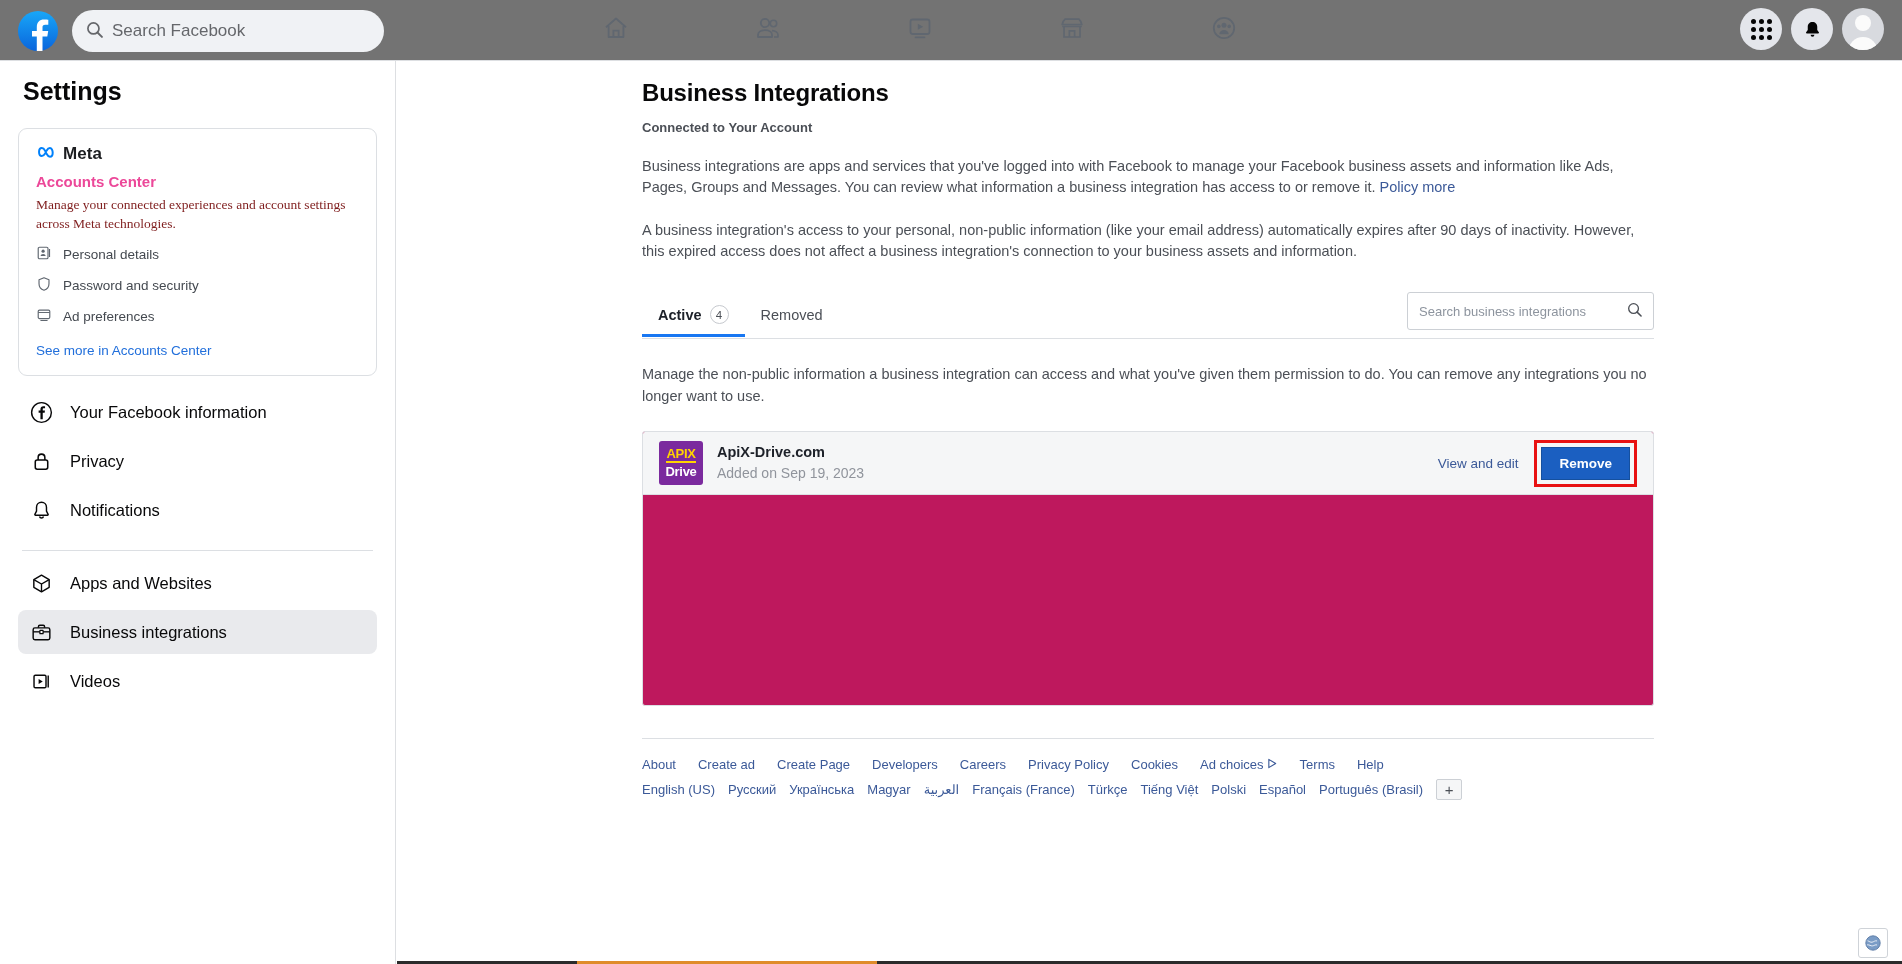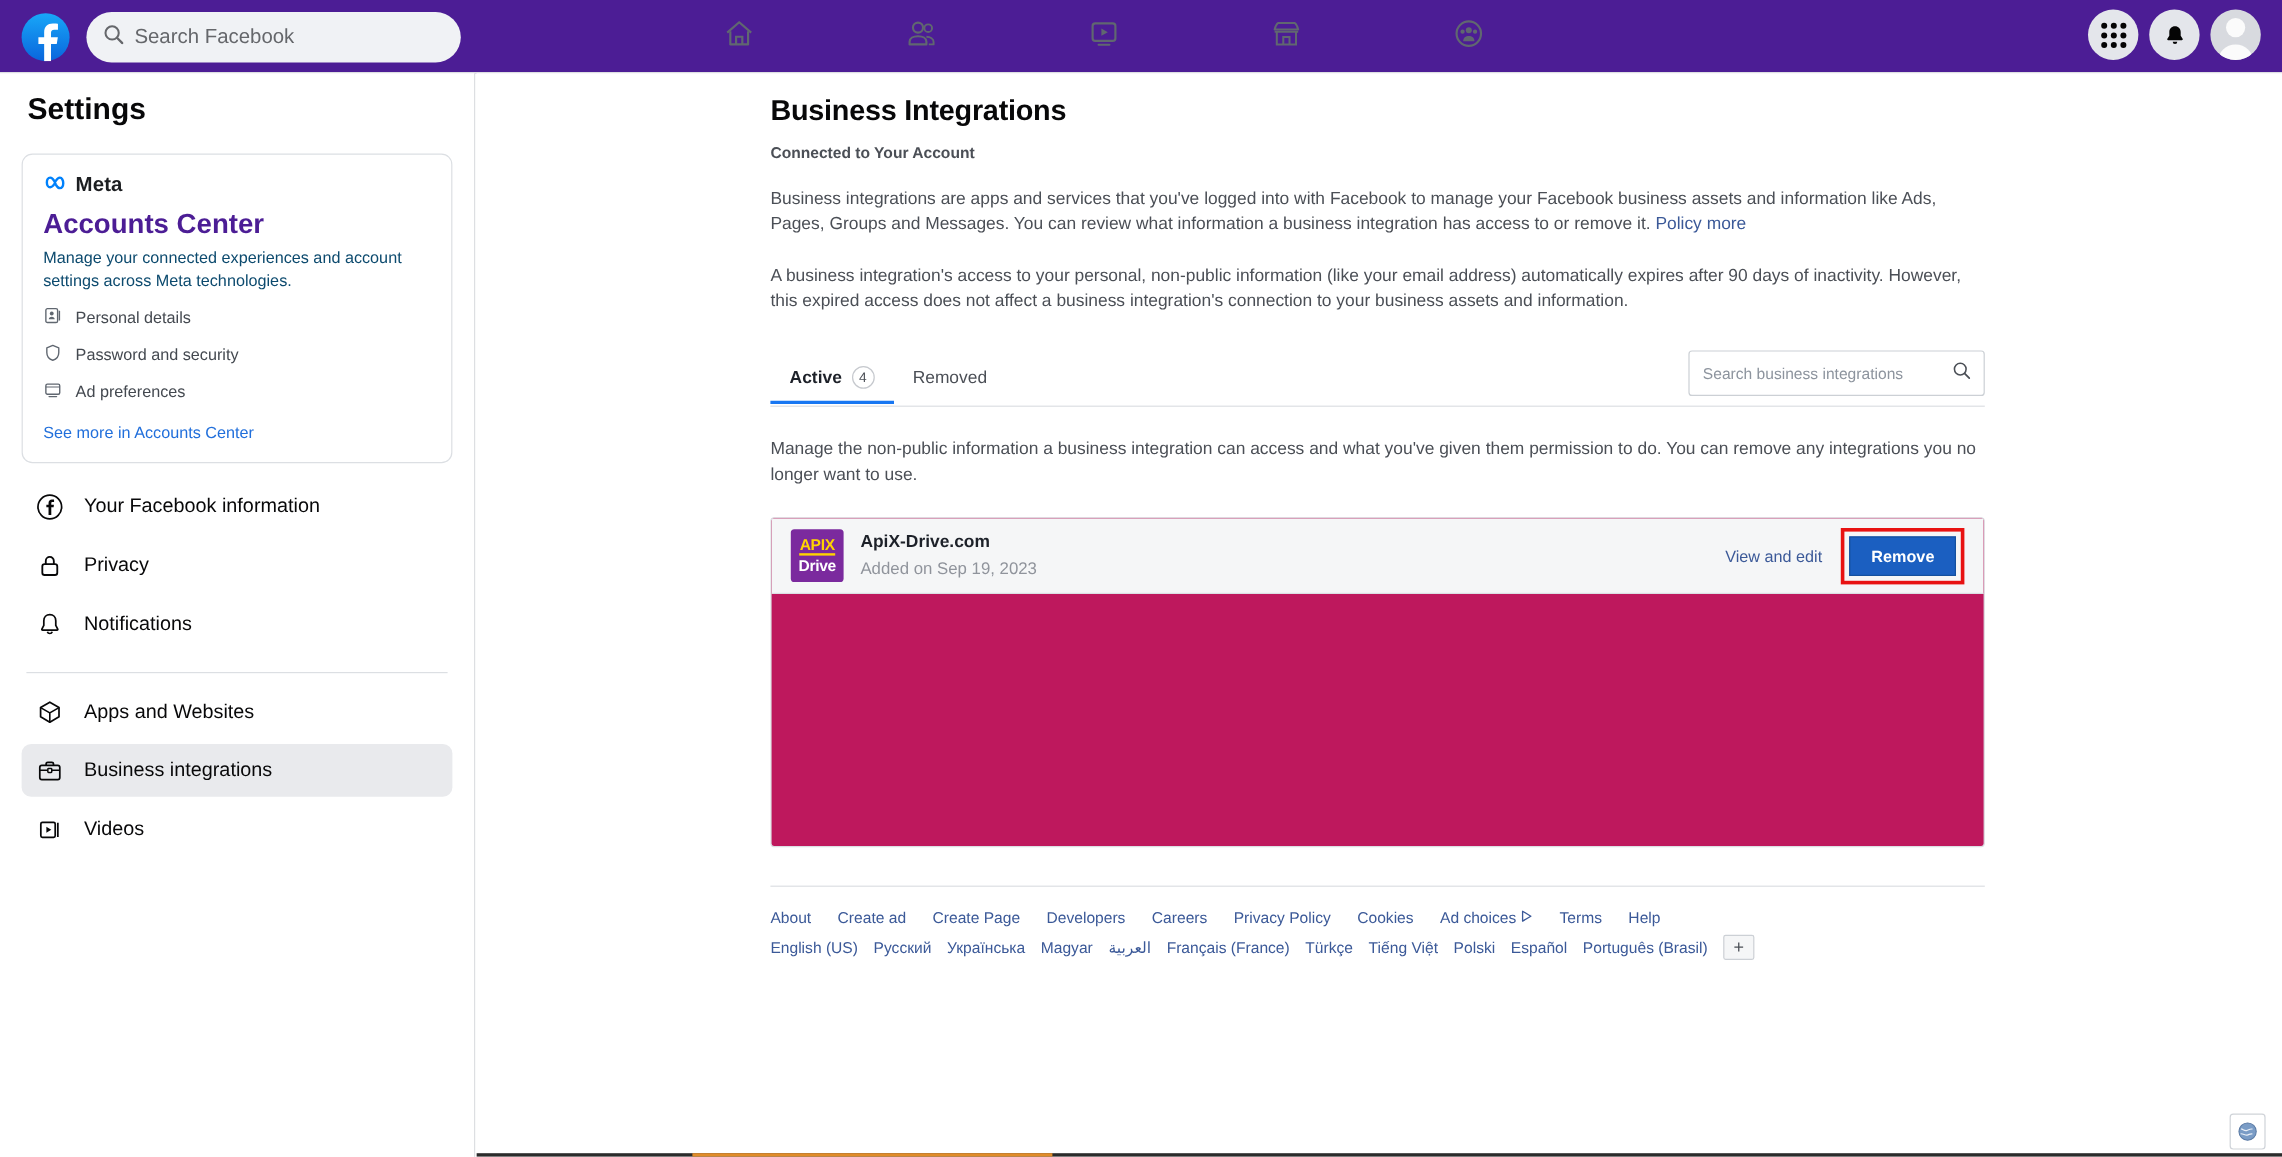--- a/index.html
+++ b/index.html
@@ -7,21 +7,21 @@
     width: 1902px; height: 964px;
     background: #ffffff;
     font-family: "Liberation Sans", sans-serif;
     overflow: hidden;
   }
 
   
   .topbar {
     position: absolute; top: 0; left: 0;
     width: 1902px; height: 61px;
-    background: #4c1d95;
+    background: #737373;
     border-bottom: 1px solid #dddfe2;
     display: flex; align-items: center;
   }
   .fb-logo {
     position: absolute; left: 18px; top: 11px;
     width: 40px; height: 40px; border-radius: 50%;
     background: linear-gradient(180deg,#18a7f8 0%,#0a65dc 100%);
     display: flex; align-items: flex-end; justify-content: center;
   }
   .fb-logo svg { display: block; }
@@ -83,22 +83,22 @@
     font-size: 25px; font-weight: bold; color: #080809;
     margin: 16px 0 0 5px;
   }
   .acct-card {
     margin-top: 22px;
     border: 1px solid #dcdfe3; border-radius: 9px;
     padding: 15px 17px 17px 17px;
   }
   .meta-row { display: flex; align-items: center; gap: 6px; }
   .meta-word { font-size: 17px; font-weight: 600; color: #1c1e21; letter-spacing: .1px; }
-  .acct-h { font-size: 23px; font-weight: bold; color: #4c1d95; margin-top: 9px; }
-  .acct-sub { font-size: 13.5px; color: #0c4a6e; line-height: 1.42; margin-top: 5px; }
+  .acct-h { font-size: 15px; font-weight: bold; color: #ec4899; margin-top: 9px; }
+  .acct-sub { font-size: 13.5px; color: #7f1d1d; line-height: 1.42; margin-top: 5px; font-family: Liberation Serif, serif; }
   .acct-link-row {
     display: flex; align-items: center; gap: 11px;
     margin-top: 12px; cursor: pointer;
   }
   .acct-link-row span { font-size: 13.5px; color: #444950; }
   .see-more {
     display: block; margin-top: 17px;
     font-size: 13.5px; color: #216fdb; cursor: pointer;
   }
 

